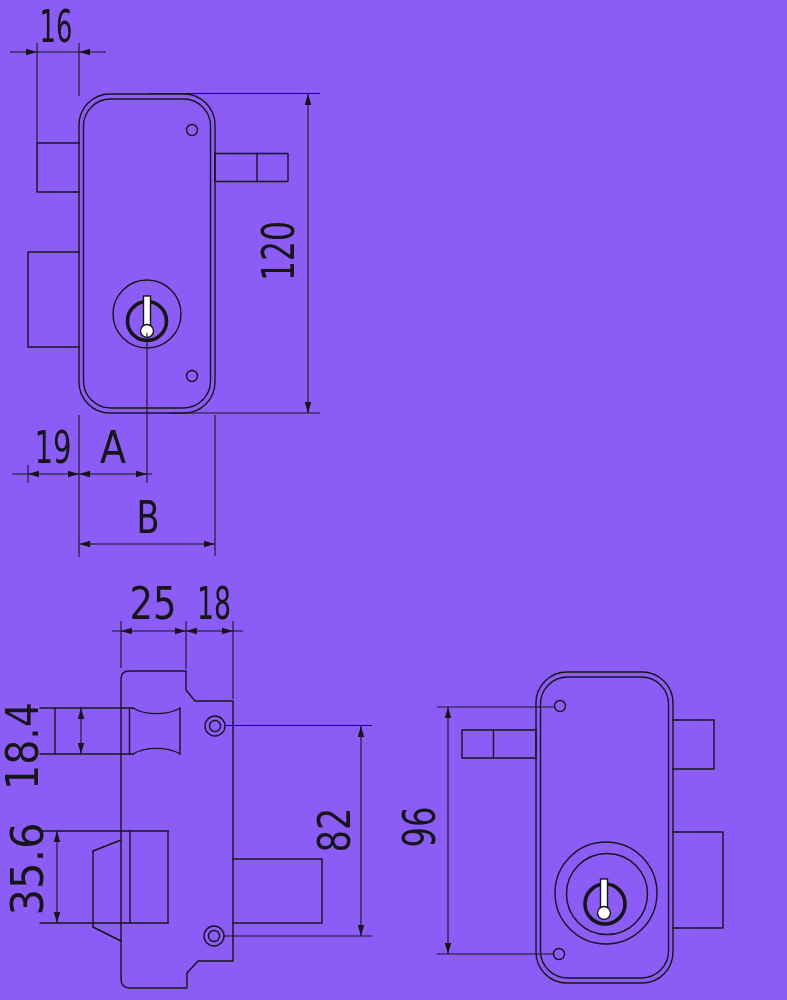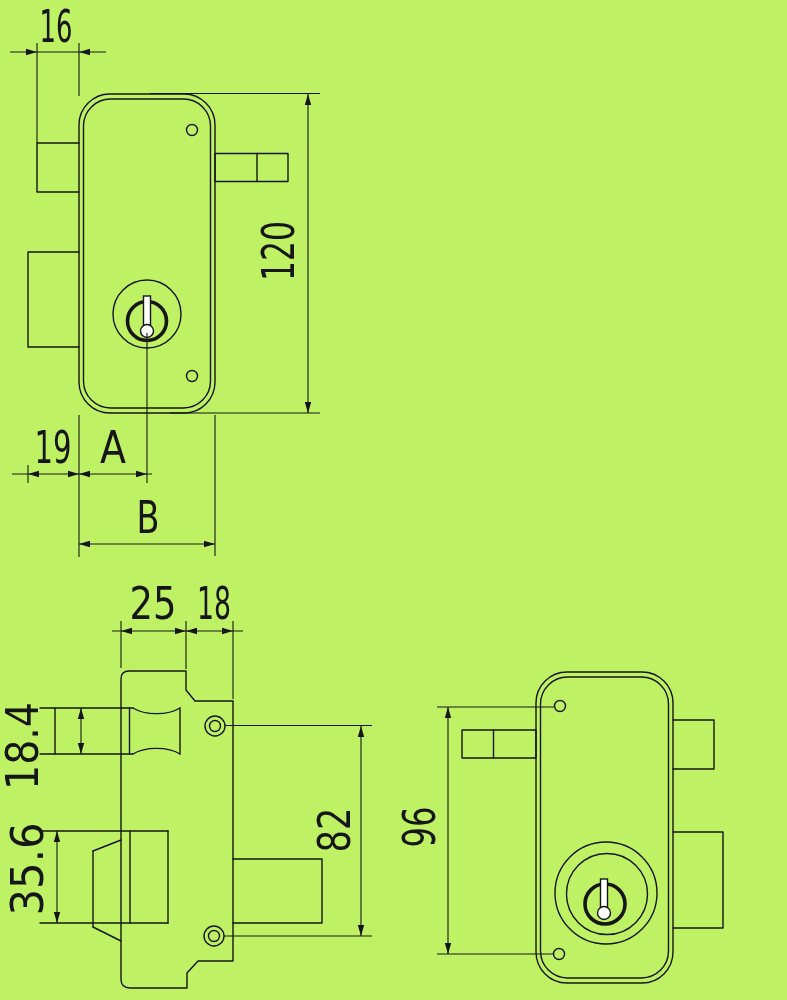--- a/index.html
+++ b/index.html
@@ -1,18 +1,18 @@
 <!DOCTYPE html>
 <html><head>
 <meta charset="utf-8">
 <style>
   html, body { margin: 0; padding: 0; background: #ffffff; }
   .canvas {
     width: 787px; height: 1000px;
-    background: #bef264;
+    background: #8b5cf6;
     position: relative;
     font-family: "DejaVu Sans", sans-serif;
   }
   svg { display: block; }
   .ln   { stroke: #161616; stroke-width: 1.4; fill: none; stroke-linecap: round; stroke-linejoin: round; }
   .dim  { stroke: #161616; stroke-width: 1.1; fill: none; stroke-linecap: butt; }
   .thick{ stroke: #161616; stroke-width: 3.6; fill: none; }
   .wfill{ stroke: #161616; stroke-width: 1.4; fill: #ffffff; }
   .arr  { fill: #161616; stroke: none; }
   .dimtext {

